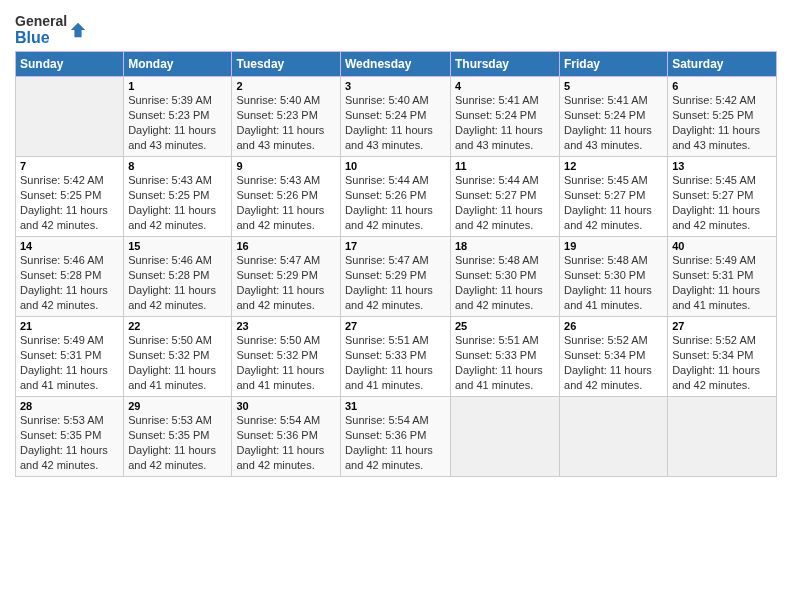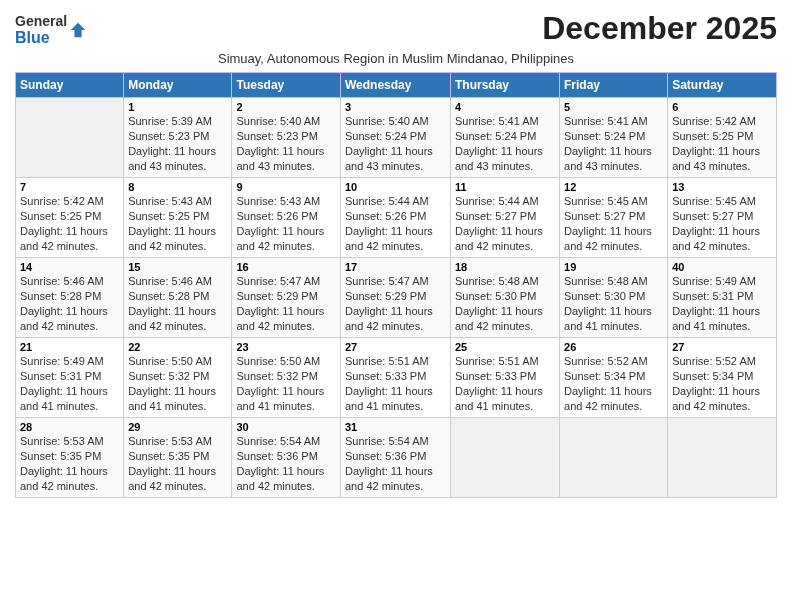--- a/index.html
+++ b/index.html
@@ -107,24 +107,22 @@
   <div class="header">
     <div class="logo">
       <div>
         <div class="logo-text-general">General</div>
         <div class="logo-text-blue">Blue</div>
       </div>
       <svg class="logo-icon" viewBox="0 0 20 20">
         <path d="M10 2 L18 10 L14 10 L14 18 L6 18 L6 10 L2 10 Z" fill="#2e75b6"></path>
       </svg>
     </div>
-    <div class="title">December 2025</div>
   </div>
 
-  <div class="subtitle">Simuay, Autonomous Region in Muslim Mindanao, Philippines</div>
 
   <table class="calendar">
     <thead>
       <tr>
         <th>Sunday</th>
         <th>Monday</th>
         <th>Tuesday</th>
         <th>Wednesday</th>
         <th>Thursday</th>
         <th>Friday</th>

